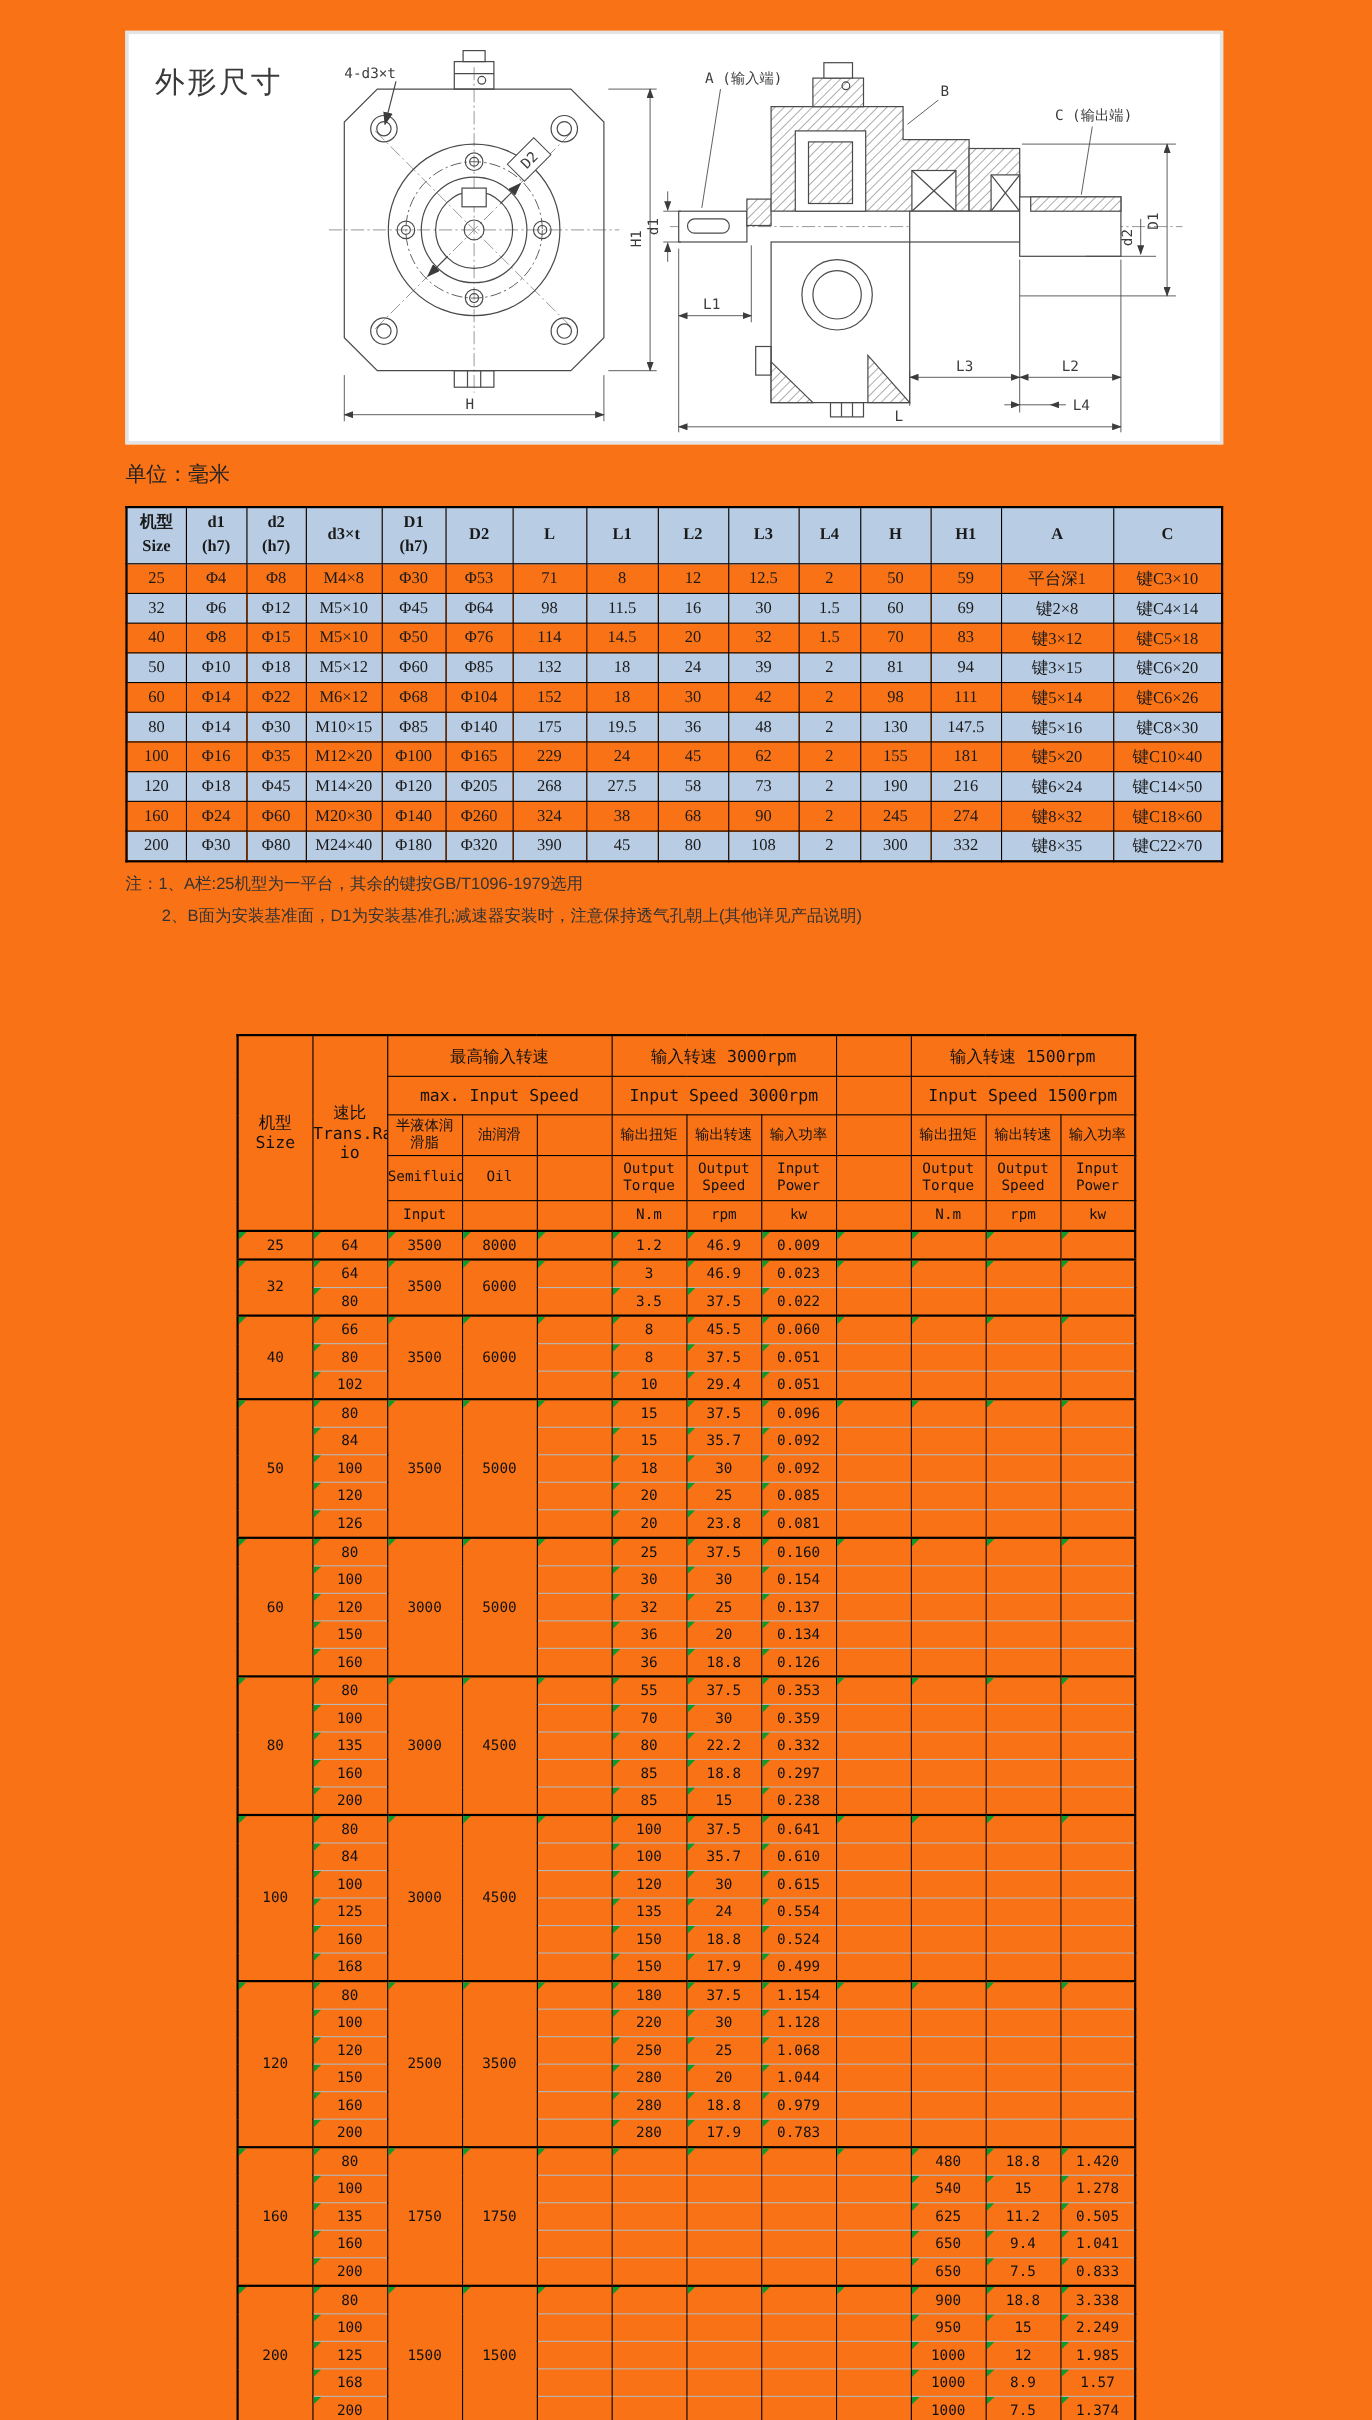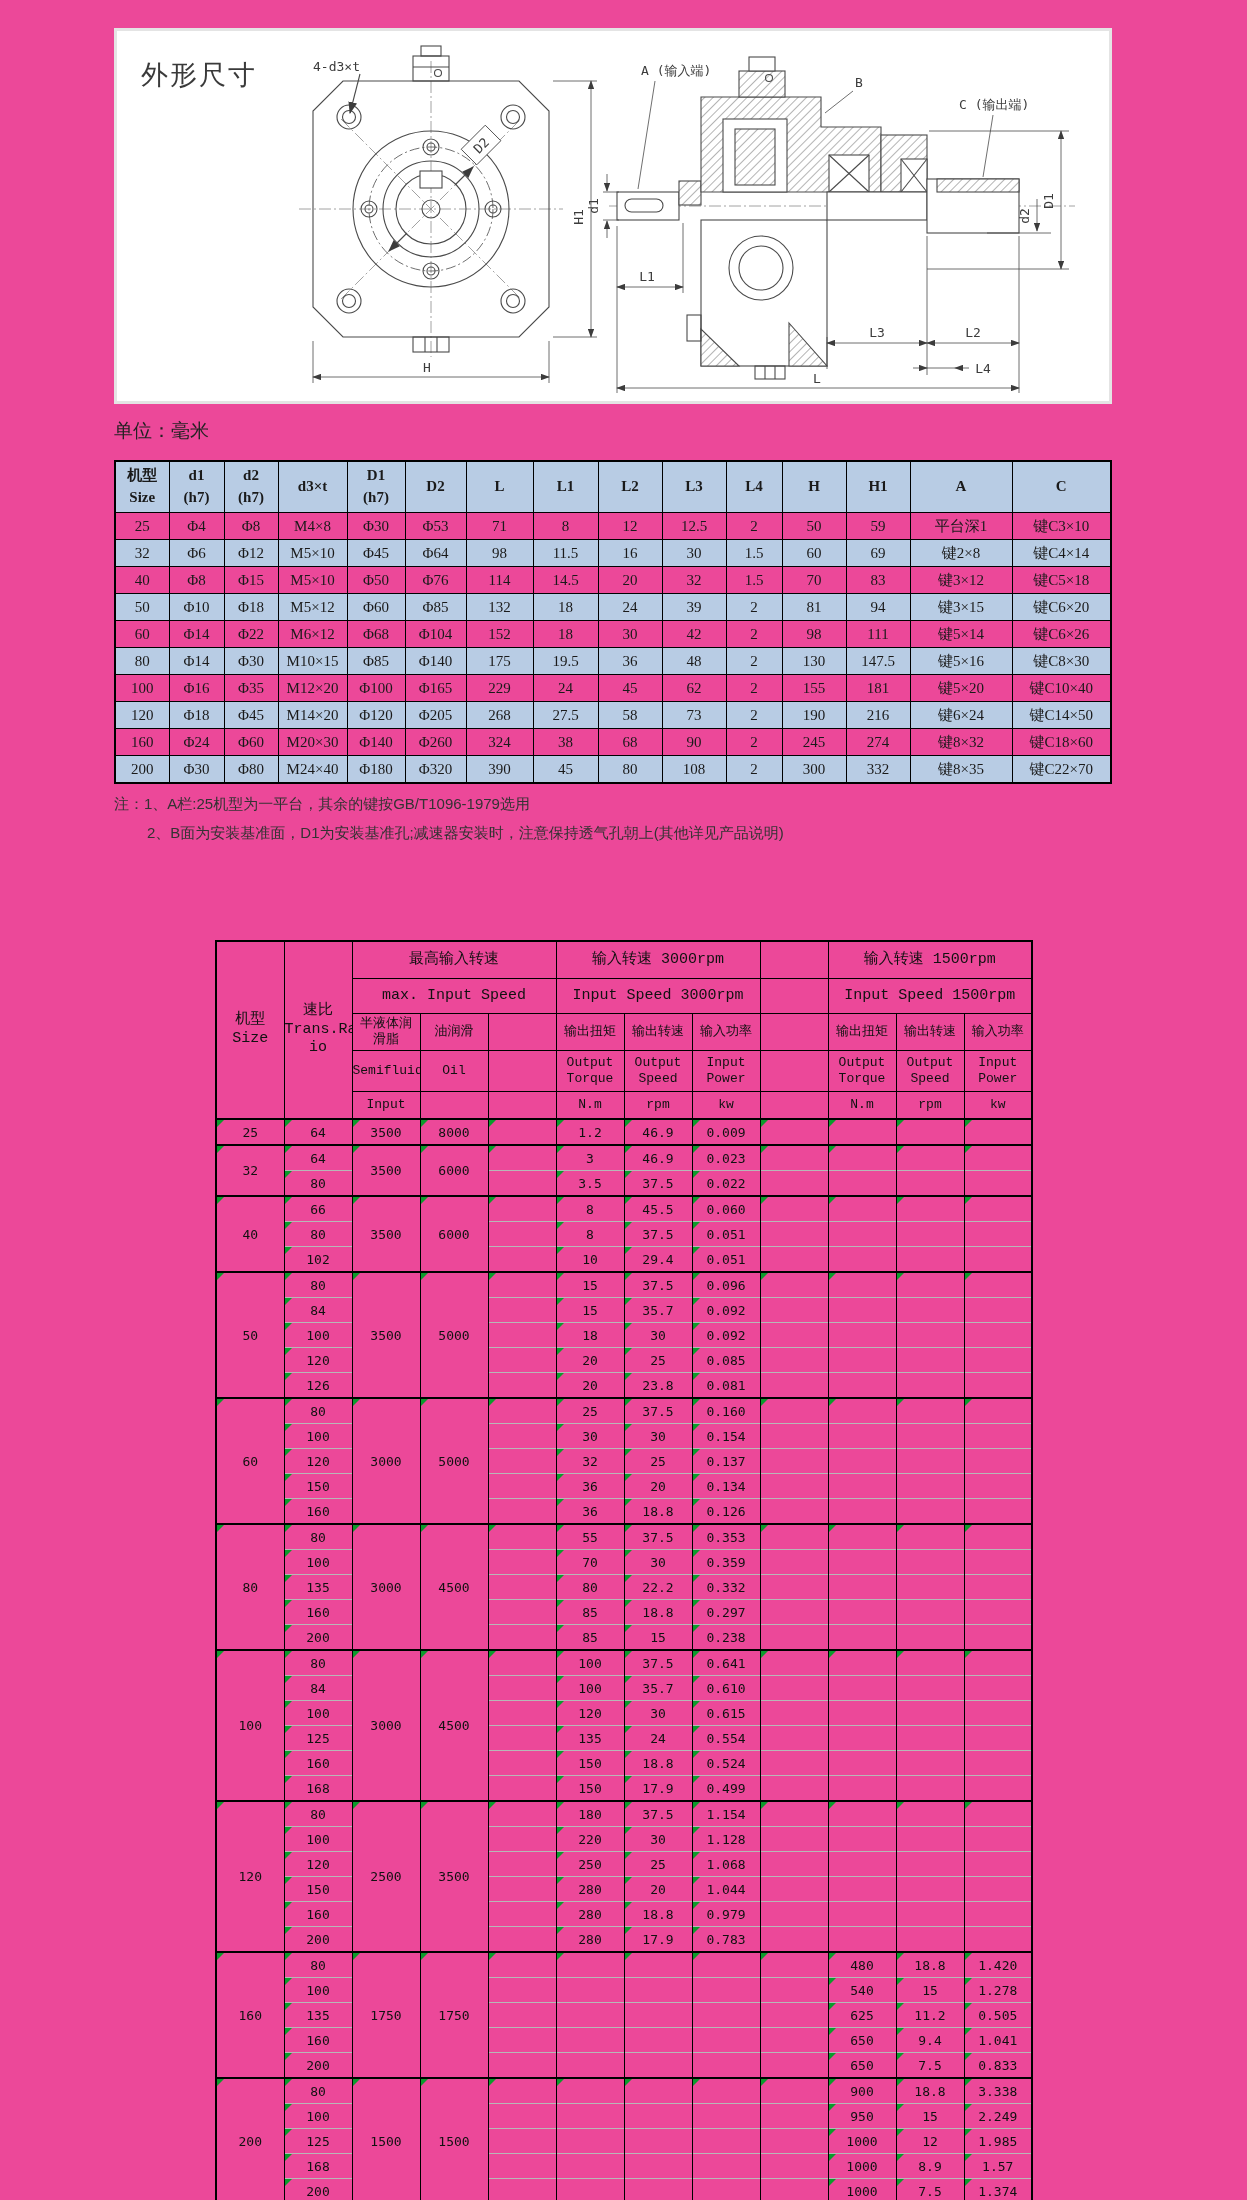--- a/index.html
+++ b/index.html
@@ -1,16 +1,16 @@
 <!DOCTYPE html>
 <html><head>
 <meta charset="utf-8">
 <style>
   html,body{margin:0;padding:0;background:#fff;}
-  .page{position:relative;width:1247px;height:2200px;background:#ec4899;
+  .page{position:relative;width:1247px;height:2200px;background:#f97316;
         font-family:"Liberation Sans","DejaVu Sans",sans-serif;color:#1a1a1a;overflow:hidden;}
 
   
   .frame{position:absolute;left:114px;top:28px;width:998px;height:376px;
          border:3px solid #e4e4e4;background:#fff;box-sizing:border-box;}
   .frame svg{display:block;}
   .draw-title{position:absolute;left:24px;top:26px;font-size:27px;color:#3a3a3a;letter-spacing:2px;}
   .dl{font-family:"DejaVu Sans Mono","Liberation Mono",monospace;font-size:13px;fill:#3c3c3c;}
 
   
@@ -30,21 +30,21 @@
   .notes{position:absolute;left:114px;top:796px;font-size:15px;color:#333;line-height:1.0;}
   .notes .n2{margin-top:14px;margin-left:33px;}
 
   
   .spec-title{position:absolute;left:215px;top:882px;width:818px;text-align:center;
               font-size:22px;color:#111;font-weight:500;letter-spacing:1px;}
   .specwrap{position:absolute;left:215px;top:940px;}
   table.spec{border-collapse:collapse;table-layout:fixed;width:818px;border:2px solid #000;
              font-family:"DejaVu Sans Mono","Liberation Mono",monospace;}
   table.spec th{border:1px solid #000;font-weight:normal;white-space:pre-line;text-align:center;
-                padding:0;line-height:1.25;color:#111;overflow:hidden;font-family:Liberation Mono, monospace;}
+                padding:0;line-height:1.25;color:#111;overflow:hidden;}
   table.spec td{border-left:1px solid #000;border-right:1px solid #000;text-align:center;
                 padding:0;height:24px;font-size:13px;color:#111;position:relative;overflow:hidden;}
   tr.hr1 th{height:36px;font-size:15px;}
   tr.hr2 th{height:34px;font-size:15px;}
   tr.hr3 th{height:36px;font-size:13px;}
   tr.hr4 th{height:40px;font-size:13px;}
   tr.hr5 th{height:26px;font-size:13px;}
   th.merged{font-size:13px;}
   table.spec thead{border-bottom:2px solid #000;}
   tr.gstart td{border-top:2px solid #000;}

